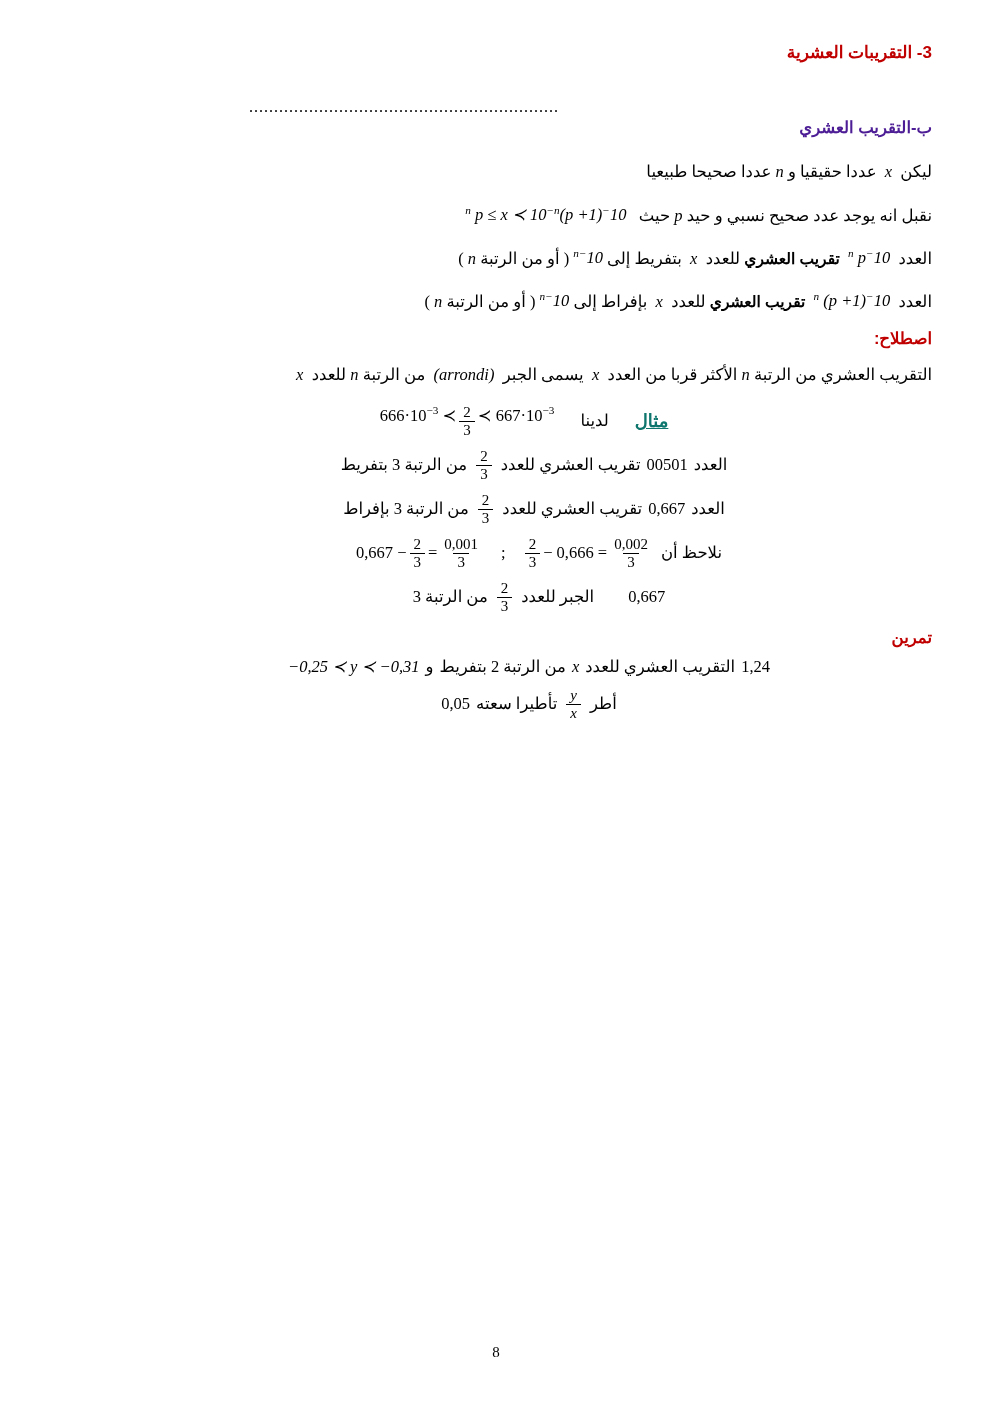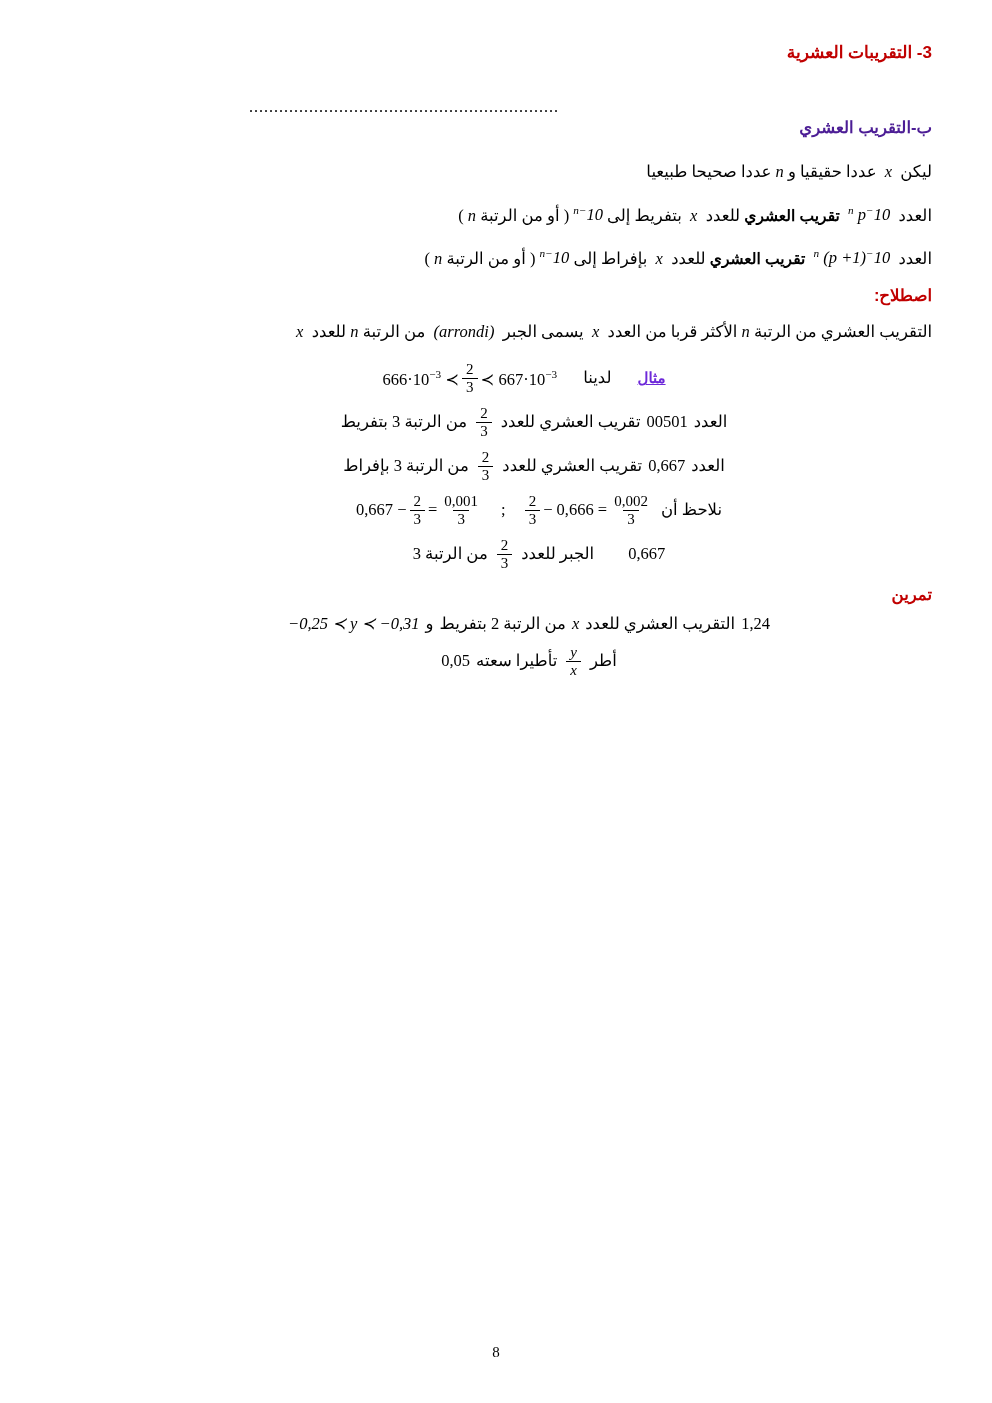--- a/index.html
+++ b/index.html
@@ -95,24 +95,24 @@
     vertical-align: middle;
     font-size: 15px;
     line-height: 1.1;
     margin: 0 3px;
     font-family: "Liberation Serif", serif;
   }
   .frac .num { padding: 0 4px; }
   .frac .den { padding: 0 4px; border-top: 1px solid #000; }
 
   .ex-title {
-    color: #6d28d9;
+    color: #0f766e;
     font-family: "Liberation Sans", sans-serif;
     font-weight: bold;
-    font-size: 15px;
+    font-size: 18px;
     text-decoration: underline;
   }
 
   .example-row {
     display: flex;
     direction: rtl;
     align-items: center;
     font-size: 16.5px;
     gap: 26px;
     justify-content: center;
@@ -153,20 +153,27 @@
   <div class="spacer-sm"></div>
 
   <div class="para indent-1">
     <span>ليكن</span>
     &nbsp;<span class="math it">x</span>&nbsp;
     <span>عددا حقيقيا و</span>
     <span class="math it">n</span>
     <span>عددا صحيحا طبيعيا</span>
   </div>
 
+  <div class="para indent-1">
+    <span>نقبل انه يوجد عدد صحيح نسبي و حيد</span>
+    <span class="math it">p</span>
+    <span>حيث</span>
+    &nbsp;
+    <span class="math it">10<sup>−<span class="it">n</span></sup>&nbsp;p ≤ x ≺ 10<sup>−<span class="it">n</span></sup>(p +1)</span>
+  </div>
 
   <div class="para indent-1">
     <span>العدد</span>
     &nbsp;<span class="math it">10<sup>−<span class="it">n</span></sup> p</span>&nbsp;
     <span style="font-family:'Liberation Sans',sans-serif;font-weight:bold;font-size:15.5px;">تقريب العشري</span>
     <span>للعدد</span>
     &nbsp;<span class="math it">x</span>&nbsp;
     <span>بتفريط إلى</span>
     <span class="math it">10<sup>−<span class="it">n</span></sup></span>
     <span>( أو من   الرتبة</span>
@@ -198,21 +205,21 @@
     &nbsp;<span class="math it">(arrondi)</span>&nbsp;
     <span>من الرتبة</span>
     <span class="math it">n</span>
     <span>للعدد</span>
     &nbsp;<span class="math it">x</span>
   </div>
 
   <div class="example-row">
     <span class="ex-title">مثال</span>
     <span>لدينا</span>
-    <span class="math" style="direction:ltr;display:inline-flex;align-items:center;">
+    <span class="math" style="direction:ltr;display:inline-flex;">
       <span>666·10<sup>−3</sup> ≺</span>
       <span class="frac">
         <span class="num">2</span>
         <span class="den">3</span>
       </span>
       <span>≺ 667·10<sup>−3</sup></span>
     </span>
   </div>
 
   <div class="row-flex" style="padding-left:100px;">

